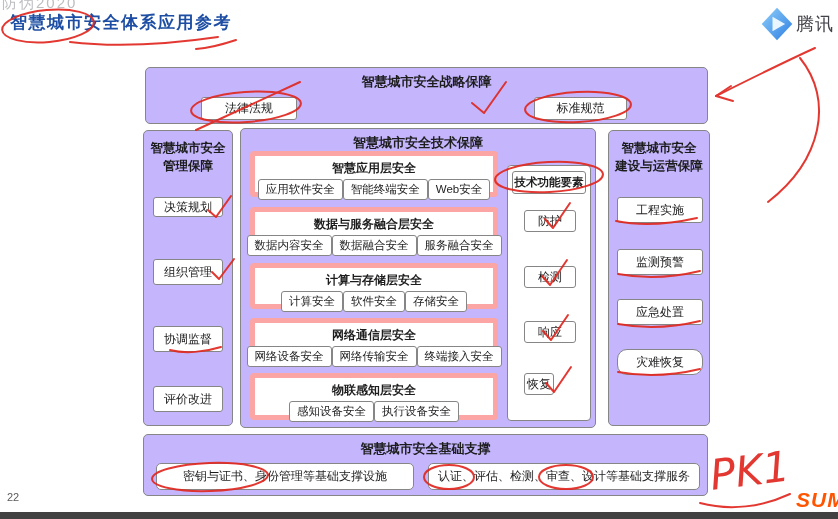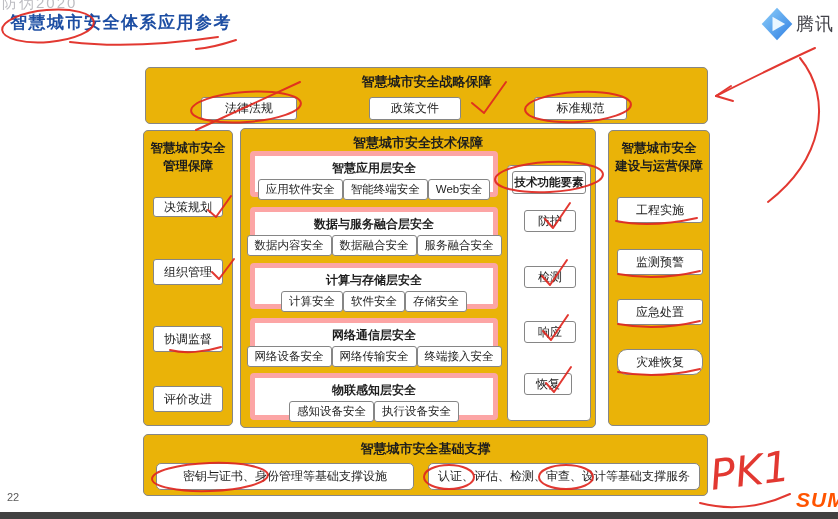--- a/index.html
+++ b/index.html
@@ -16,21 +16,21 @@
   }
   .vendor{position:absolute;right:4px;top:6px;display:flex;align-items:center;gap:0;}
   .vendor-text{font-size:18px;color:#43434a;letter-spacing:1px;}
   .pagenum{position:absolute;left:7px;top:491px;font-size:11px;color:#5a5a5a;}
   .corner-logo{
     position:absolute;left:796px;top:488px;font-size:21px;font-weight:800;font-style:italic;
     color:#ff5400;letter-spacing:1px;white-space:nowrap;
   }
   .bottom-bar{position:absolute;left:0;top:512px;width:838px;height:7px;background:#414141;}
 
-  .box{position:absolute;border:1px solid #868686;border-radius:5px;background:#eab308;}
+  .box{position:absolute;border:1px solid #868686;border-radius:5px;background:#c4b5fd;}
   .box-title{text-align:center;font-size:13px;font-weight:700;color:#1d1d1d;padding-top:5px;}
   .col-title{text-align:center;font-size:12.5px;font-weight:700;color:#1d1d1d;padding-top:8px;
     line-height:1.45;white-space:pre-line;}
   .sbox{position:absolute;border:1px solid #868686;border-radius:3px;background:#fff;
     display:flex;align-items:center;justify-content:center;font-size:12px;color:#1d1d1d;}
   .layer{position:absolute;left:9px;width:248px;border:5px solid #fca5a5;border-radius:4px;background:#fff;}
   .layer-title{text-align:center;font-size:12px;font-weight:700;padding-top:4px;color:#1d1d1d;}
   .layer-row{position:absolute;left:0;right:0;top:23px;display:flex;justify-content:center;gap:0;}
   .chip{border:1px solid #868686;border-radius:3px;background:#fff;font-size:11.5px;color:#1d1d1d;
     padding:2px 7px;white-space:nowrap;}
@@ -54,21 +54,20 @@
       </defs>
       <path d="M20 2 L37 20 L20 38 L3 20 Z" fill="url(#g1)"></path>
       <path d="M15 12 L29 20 L15 28 Z" fill="#eaf6ff"></path>
     </svg>
     <span class="vendor-text">腾讯</span>
   </div>
 
   <div class="box" style="left:145px;top:67px;width:563px;height:57px;">
     <div class="box-title">智慧城市安全战略保障</div>
     <div class="sbox" style="left:55px;top:29px;width:96px;height:23px;">法律法规</div>
-    <div class="sbox" style="left:223px;top:29px;width:92px;height:23px;">政策文件</div>
     <div class="sbox" style="left:388px;top:29px;width:93px;height:23px;">标准规范</div>
   </div>
 
   <div class="box" style="left:143px;top:130px;width:90px;height:296px;">
     <div class="col-title">智慧城市安全
 管理保障</div>
     <div class="sbox" style="left:9px;top:66px;width:70px;height:20px;">决策规划</div>
     <div class="sbox" style="left:9px;top:128px;width:70px;height:26px;">组织管理</div>
     <div class="sbox" style="left:9px;top:195px;width:70px;height:26px;">协调监督</div>
     <div class="sbox" style="left:9px;top:255px;width:70px;height:26px;">评价改进</div>
@@ -119,21 +118,21 @@
         <span class="chip">感知设备安全</span>
         <span class="chip">执行设备安全</span>
       </div>
     </div>
 
     <div style="position:absolute;left:266px;top:36px;width:84px;height:256px;border:1px solid #868686;border-radius:4px;background:#fff;">
       <div class="sbox" style="left:4px;top:5px;width:74px;height:23px;font-size:11.5px;font-weight:700;">技术功能要素</div>
       <div class="sbox" style="left:16px;top:44px;width:52px;height:22px;">防护</div>
       <div class="sbox" style="left:16px;top:100px;width:52px;height:22px;">检测</div>
       <div class="sbox" style="left:16px;top:155px;width:52px;height:22px;">响应</div>
-      <div class="sbox" style="left:16px;top:207px;width:48px;height:22px;">恢复</div>
+      <div class="sbox" style="left:16px;top:207px;width:30px;height:22px;">恢复</div>
     </div>
   </div>
 
   <div class="box" style="left:608px;top:130px;width:102px;height:296px;">
     <div class="col-title">智慧城市安全
 建设与运营保障</div>
     <div class="sbox" style="left:8px;top:66px;width:86px;height:26px;">工程实施</div>
     <div class="sbox" style="left:8px;top:118px;width:86px;height:26px;">监测预警</div>
     <div class="sbox" style="left:8px;top:168px;width:86px;height:26px;">应急处置</div>
     <div class="sbox" style="left:8px;top:218px;width:86px;height:26px;border-radius:10px;">灾难恢复</div>

